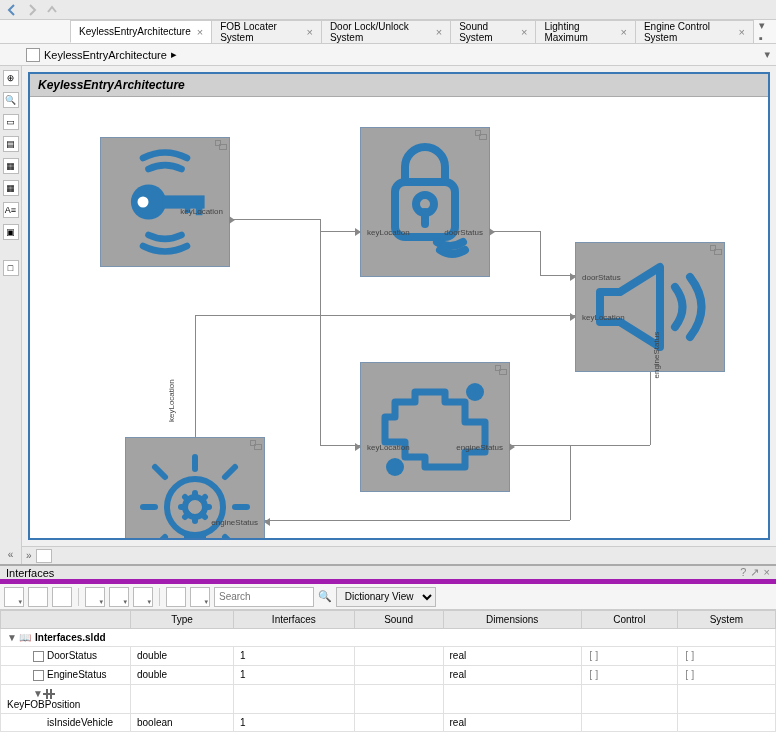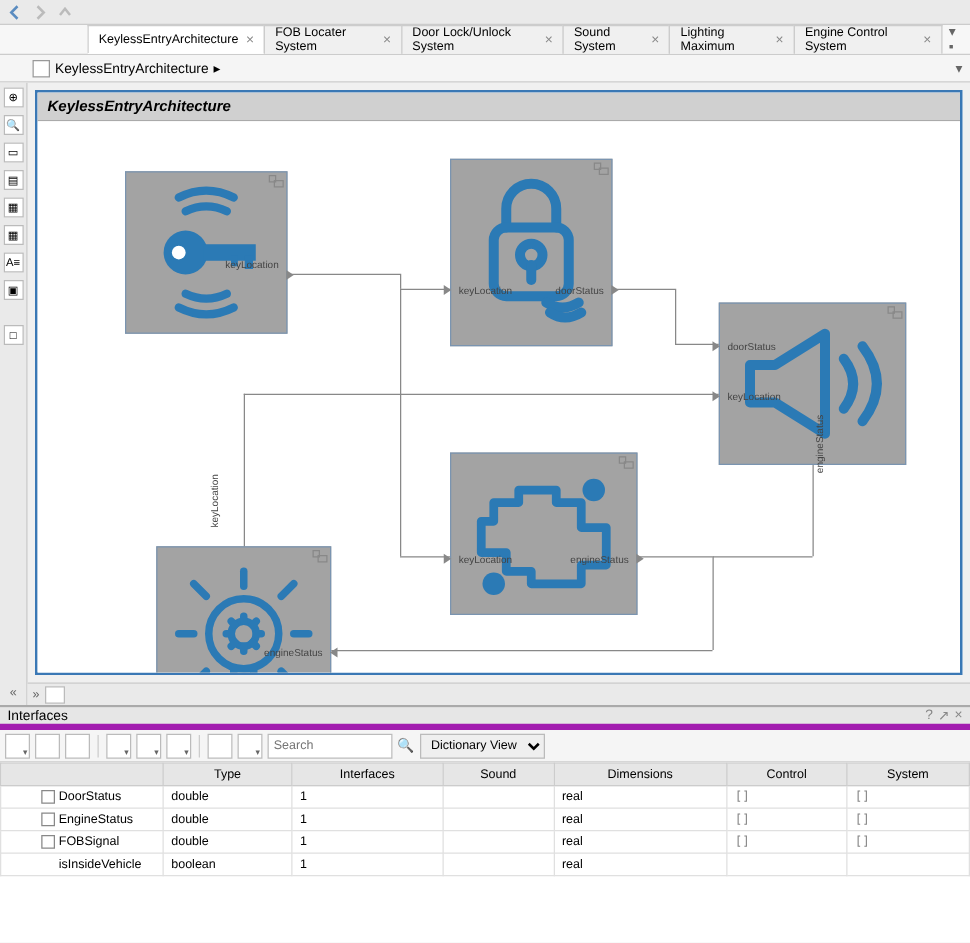--- a/index.html
+++ b/index.html
@@ -301,45 +301,48 @@
         <th>Type</th>
         <th>Interfaces</th>
         <th>Sound</th>
         <th>Dimensions</th>
         <th>Control</th>
         <th>System</th>
       </tr>
         </thead>
       <tbody id="if-tbody">
           <tr>
+            <td colspan="7"><span class="tree-toggle">▼</span> <b>📖 Interfaces.sldd</b></td>
+          </tr>
+          <tr>
             <td><span class="tree-indent" style="width:26px"></span><span class="row-icon"></span>DoorStatus</td>
             <td>double</td>
             <td>1</td>
             <td></td>
             <td>real</td>
             <td><span class="bracket">[]</span></td>
             <td><span class="bracket">[]</span></td>
           </tr>
           <tr>
             <td><span class="tree-indent" style="width:26px"></span><span class="row-icon"></span>EngineStatus</td>
             <td>double</td>
             <td>1</td>
             <td></td>
             <td>real</td>
             <td><span class="bracket">[]</span></td>
             <td><span class="bracket">[]</span></td>
           </tr>
           <tr>
-            <td><span class="tree-indent" style="width:26px"></span><span class="row-icon"></span>FOBSignal</td>
-            <td>double</td>
-            <td>1</td>
-            <td></td>
-            <td>real</td>
-            <td><span class="bracket">[]</span></td>
-            <td><span class="bracket">[]</span></td>
+            <td><span class="tree-indent" style="width:26px"></span><span class="tree-toggle">▼</span><span class="row-icon bus"></span>KeyFOBPosition</td>
+            <td></td>
+            <td></td>
+            <td></td>
+            <td></td>
+            <td><span class="bracket"></span></td>
+            <td><span class="bracket"></span></td>
           </tr>
           <tr>
             <td><span class="tree-indent" style="width:40px"></span>isInsideVehicle</td>
             <td>boolean</td>
             <td>1</td>
             <td></td>
             <td>real</td>
             <td></td>
             <td></td>
           </tr>

